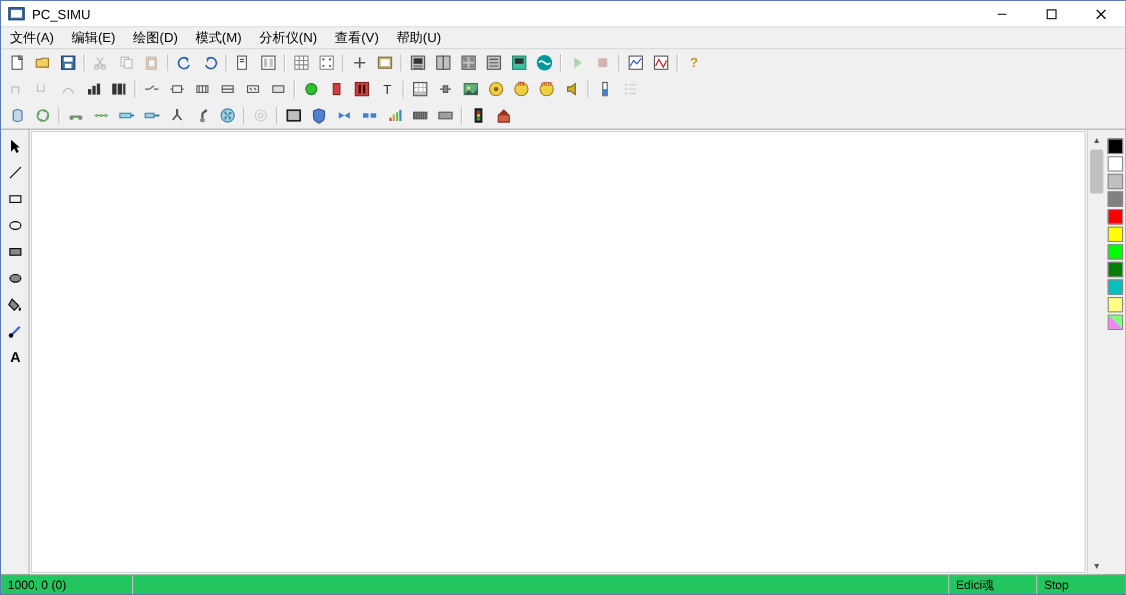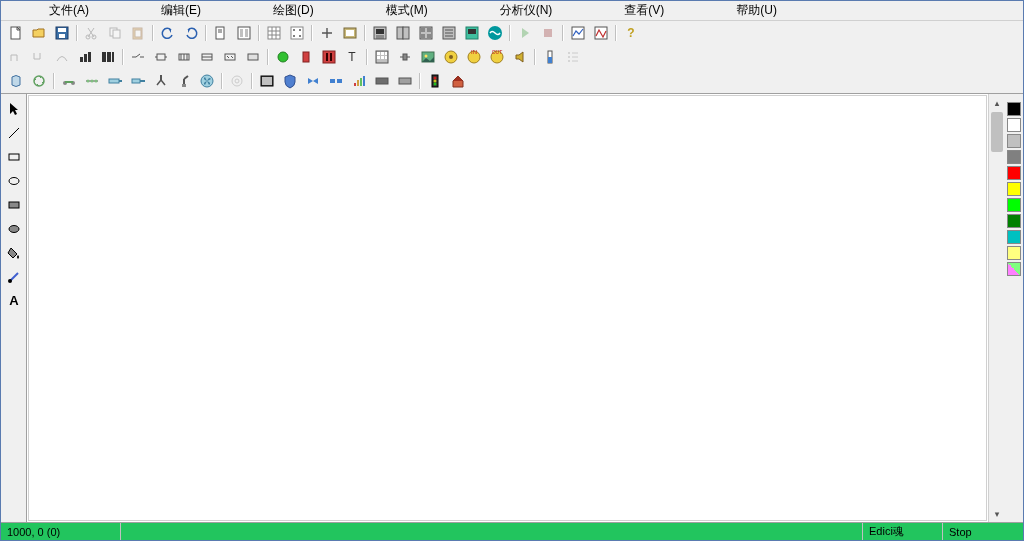--- a/index.html
+++ b/index.html
@@ -6,21 +6,21 @@
   html,body { width:1024px; height:541px; overflow:hidden; background:#fff; }
   .window { width:1024px; height:541px; display:flex; flex-direction:column; border:1px solid #5a7bb0; }
   
   .titlebar { height:24px; background:#fff; display:flex; align-items:center; border-bottom:1px solid #d0d0d0; }
   .titlebar .app-icon { width:16px; height:16px; margin:0 6px; }
   .titlebar .title { font-size:12px; color:#000; flex:0 0 auto; }
   .titlebar .spacer { flex:1; }
   .titlebar .winbtn { width:45px; height:24px; display:flex; align-items:center; justify-content:center; }
   
   .menubar { height:20px; display:flex; align-items:center; background:#f0f0f0; border-bottom:1px solid #d0d0d0; font-size:12px; }
-  .menubar .menu { padding:2px 24px;margin-left:24px; }
+  .menubar .menu { padding:2px 8px; }
   
   .toolbars { background:#f0f0f0; border-bottom:1px solid #a0a0a0; }
   .toolbar-row { display:flex; align-items:center; height:24px; padding:1px 4px; gap:1px; }
   .tb-btn { width:22px; height:22px; display:flex; align-items:center; justify-content:center; border:1px solid transparent; border-radius:2px; }
   .tb-sep { width:6px; height:22px; position:relative; }
   .tb-sep::before { content:""; position:absolute; left:2px; top:3px; bottom:3px; border-left:1px solid #c0c0c0; border-right:1px solid #fff; }
   .tb-btn.disabled svg { opacity:0.35; }
   
   .body { flex:1; display:flex; min-height:0; }
   .left-tools { width:26px; background:#f0f0f0; border-right:1px solid #a0a0a0; display:flex; flex-direction:column; align-items:center; padding-top:4px; gap:2px; }
@@ -39,20 +39,46 @@
   .statusbar .cell.flex { flex:1; border-right:1px solid #c0c0c0; }
   .statusbar .cell.right { width:80px; }
   
   svg { display:block; }
 </style>
 </head>
 <body>
 
 <div class="window">
 
+  <div class="titlebar">
+    <span class="app-icon">
+      <svg width="16" height="16">
+          <rect x="1" y="2" width="14" height="11" fill="#3a6ea5" stroke="#1a3a66"></rect>
+          <rect x="3" y="4" width="10" height="7" fill="#fff"></rect>
+        </svg>
+    </span>
+    <span class="title">PC_SIMU</span>
+    <span class="spacer"></span>
+    <div class="winbtn">
+        <svg width="10" height="10">
+          <line x1="1" y1="5" x2="9" y2="5" stroke="#000" stroke-width="1"></line>
+        </svg>
+      </div>
+    <div class="winbtn">
+        <svg width="10" height="10">
+          <rect x="1" y="1" width="8" height="8" fill="none" stroke="#000" stroke-width="1"></rect>
+        </svg>
+      </div>
+    <div class="winbtn close">
+        <svg width="10" height="10">
+          <line x1="1" y1="1" x2="9" y2="9" stroke="#000" stroke-width="1.2"></line>
+          <line x1="9" y1="1" x2="1" y2="9" stroke="#000" stroke-width="1.2"></line>
+        </svg>
+      </div>
+  </div>
 
   <div class="menubar">
     <div class="menu">文件(A)</div>
     <div class="menu">编辑(E)</div>
     <div class="menu">绘图(D)</div>
     <div class="menu">模式(M)</div>
     <div class="menu">分析仪(N)</div>
     <div class="menu">查看(V)</div>
     <div class="menu">帮助(U)</div>
   </div>

